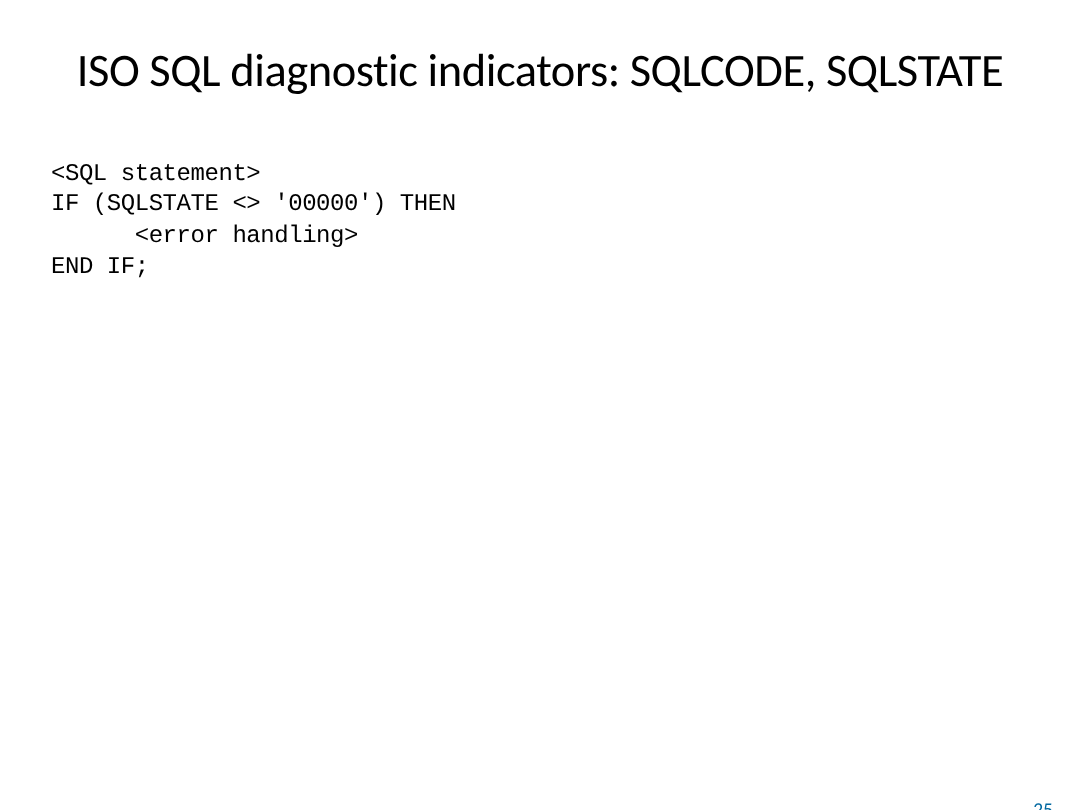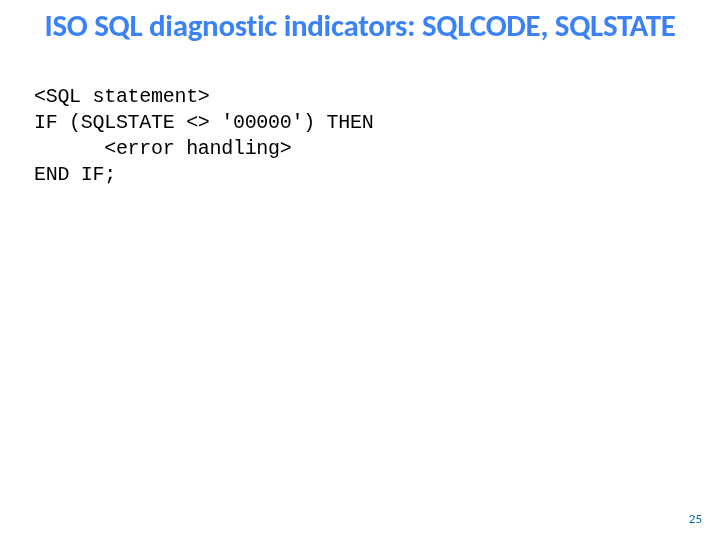--- a/index.html
+++ b/index.html
@@ -16,39 +16,40 @@
       overflow: hidden;
     }
     .slide {
       width: 100%;
       height: 100%;
       padding: 0 30px;
       position: relative;
     }
     .title {
       font-size: 31px;
-      font-weight: 700;
-      color: #3b82f6;
+      font-weight: 400;
+      color: #000000;
       text-align: center;
       line-height: 1.15;
       padding-top: 8px;
       padding-bottom: 18px;
       letter-spacing: -0.3px;
+      margin-top: 22px;
     }
     .body-text {
       font-size: 21px;
       color: #000;
       line-height: 1.24;
       padding-left: 4px;
       padding-right: 8px;
       letter-spacing: -0.2px;
     }
     .code-block {
       font-family: "Courier New", Courier, monospace;
-      font-size: 20px;
+      font-size: 16px;
       color: #000;
       line-height: 1.3;
       margin-top: 22px;
       padding-left: 4px;
       white-space: pre;
       letter-spacing: -0.3px;
     }
     .page-number {
       position: absolute;
       bottom: 14px;

